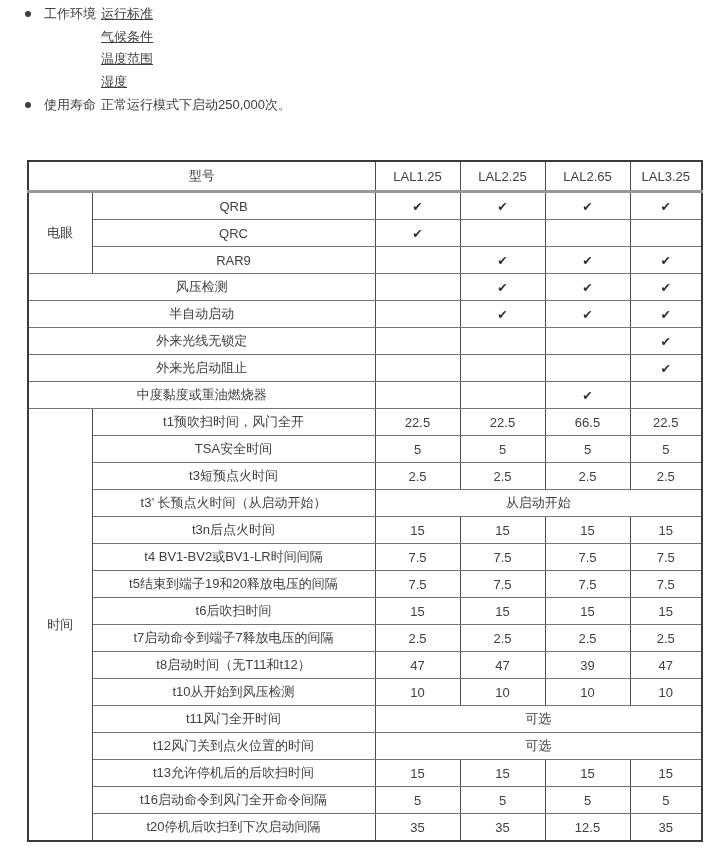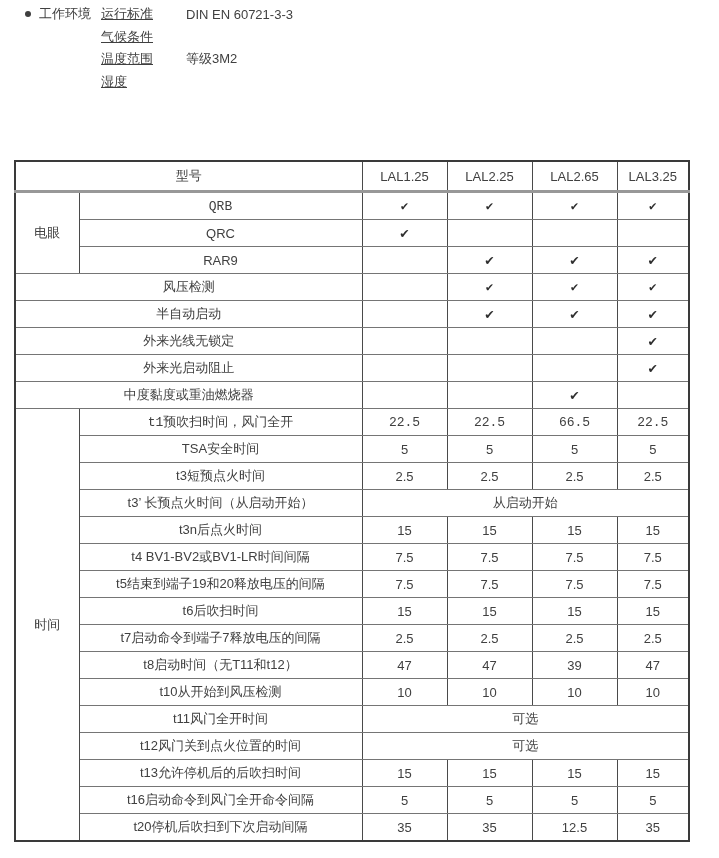--- a/index.html
+++ b/index.html
@@ -9,26 +9,26 @@
     color:#404040; overflow:hidden;
   }
   
   .top { padding:3px 0 0 25px; height:158px; box-sizing:border-box; }
   .spec-row { display:flex; align-items:center; height:22.6px; font-size:13px; }
   .dot {
     width:6px; height:6px; border-radius:50%;
     background:#3f3f3f; margin-right:8px; flex:0 0 auto;
   }
   .dot-space { width:14px; flex:0 0 auto; }
-  .c-label { width:62px; flex:0 0 auto; }
+  .c-label { width:62px; flex:0 0 auto;text-align:center; }
   .c-key   { width:85px; flex:0 0 auto;text-decoration:underline; }
   .c-val   { flex:1; }
   
   table.spec {
-    margin:2px 0 0 14px;
+    margin:2px 0 0 27px;
     border-collapse:collapse;
     table-layout:fixed;
     width:676px;
     font-size:13px;
     color:#404040;
   }
   table.spec td, table.spec th {
     border-left:1px solid #4a4a4a;
     border-right:1px solid #4a4a4a;
     border-top:1px solid #757575;
@@ -36,50 +36,53 @@
     height:26px;
     padding:0 2px;
     text-align:center;
     vertical-align:middle;
     font-weight:normal;
     overflow:hidden;
     white-space:nowrap;
   }
   table.spec { border:2px solid #3a3a3a; }
   table.spec thead th { height:28px; border-bottom:3px solid #989898; }
-  tbody.sec > tr:first-child > td { border-top:1px solid #3f3f3f;font-family:Liberation Mono, monospace; }
+  tbody.sec > tr:first-child > td { border-top:1px solid #3f3f3f; }
   td.grp { text-align:center; }
   td.lbl-l { text-align:left; padding-left:7px; }
   td.check { font-weight:bold; font-size:12.5px; color:#2e2e2e; }
 </style>
 </head>
 <body>
 
 <div class="top">
   <div class="spec-row">
     <span class="dot"></span>
     <span class="c-label">工作环境</span>
     <span class="c-key">运行标准</span>
-    <span class="c-val">DIN EN 60721-3-3</span>
   </div>
   <div class="spec-row">
     <span class="dot-space"></span>
     <span class="c-label"></span>
     <span class="c-key">气候条件</span>
   </div>
   <div class="spec-row">
     <span class="dot-space"></span>
     <span class="c-label"></span>
     <span class="c-key">温度范围</span>
-    <span class="c-val">等级3M2</span>
   </div>
   <div class="spec-row">
     <span class="dot-space"></span>
     <span class="c-label"></span>
     <span class="c-key">湿度</span>
+  </div>
+  <div class="spec-row">
+    <span class="dot"></span>
+    <span class="c-label">使用寿命</span>
+    <span class="c-val">正常运行模式下启动250,000次。</span>
   </div>
 </div>
 
 <table class="spec">
   <colgroup>
     <col style="width:64px">
       <col style="width:283px">
     <col style="width:85px">
       <col style="width:85px">
       <col style="width:85px">

